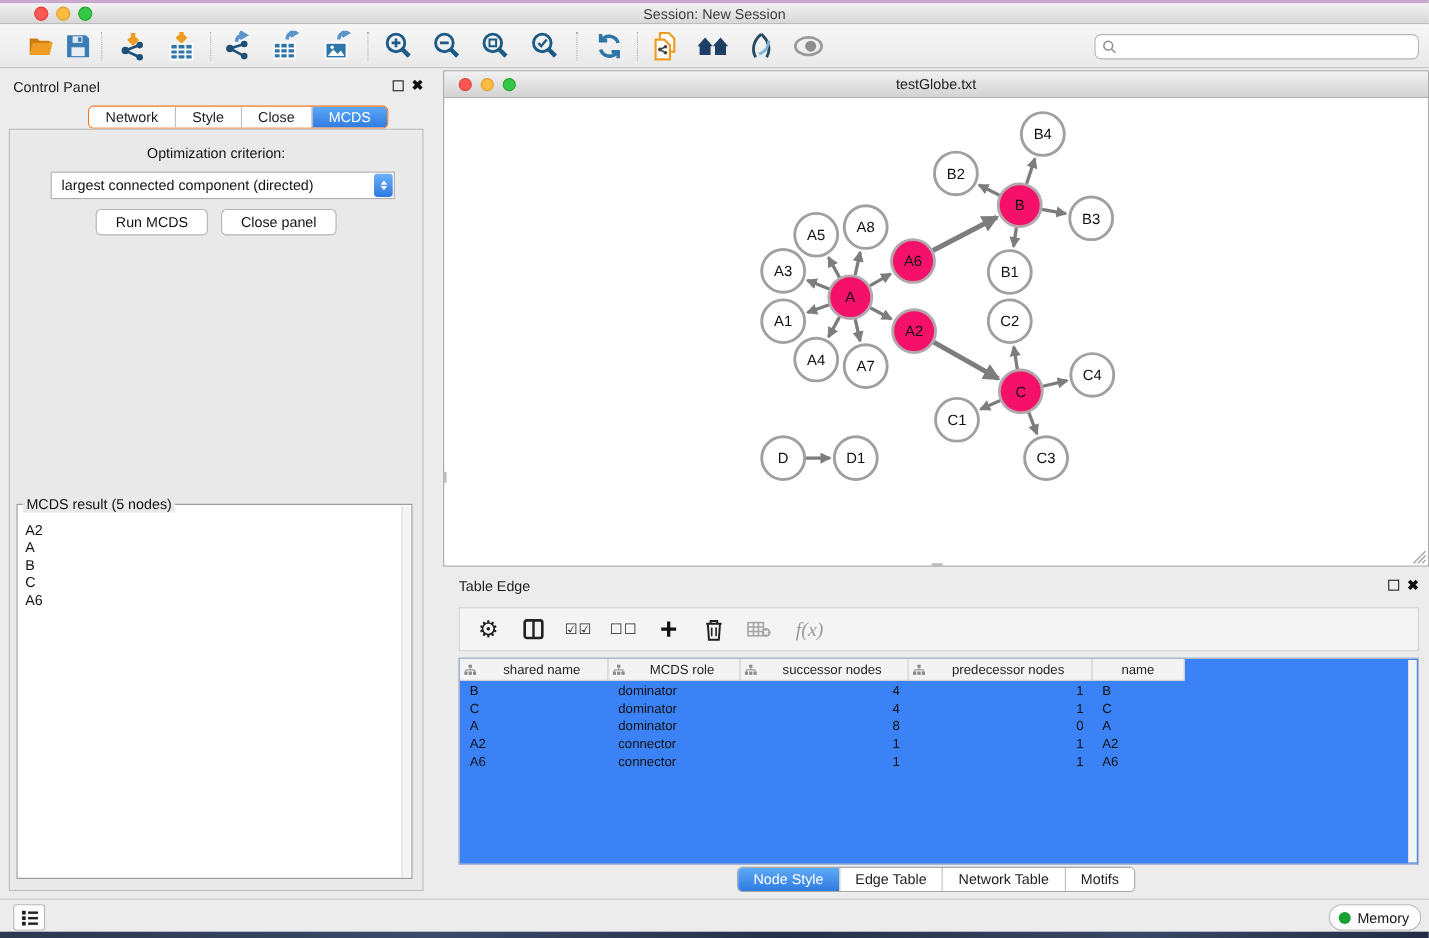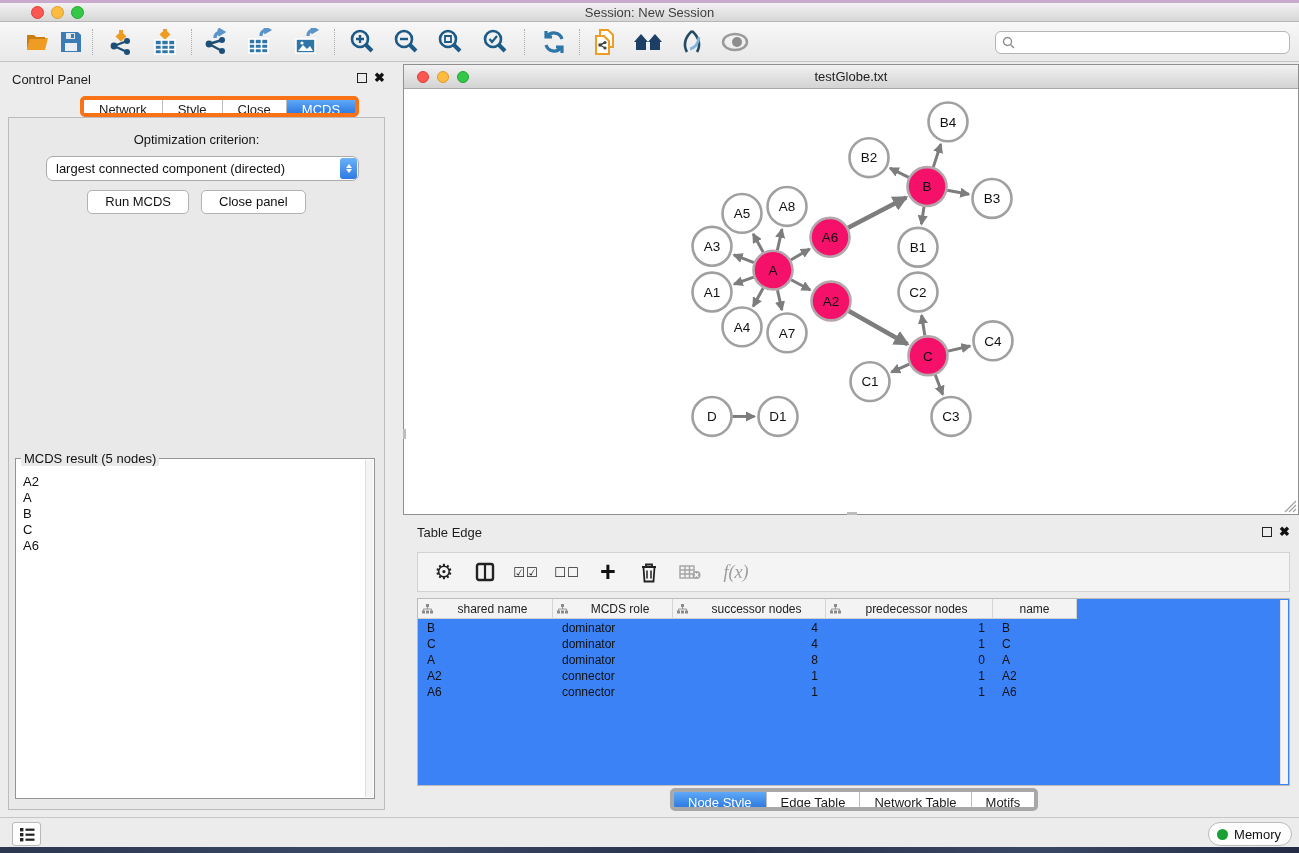--- a/index.html
+++ b/index.html
@@ -27,29 +27,29 @@
       border:1px solid #b5b5b5; border-radius:6px; display:flex; align-items:center; padding-left:6px; }
   .searchbox input { border:none; outline:none; flex:1; font-size:12px; font-family:"Liberation Sans",sans-serif; background:transparent; }
 
   
   .cpanel { position:absolute; left:3px; top:64px; width:388px; height:748px; }
   .cpanel-title { position:absolute; left:9px; top:8px; font-size:13px; color:#1d1d1d; }
   .win-btns { position:absolute; display:flex; gap:7px; align-items:center; }
   .cpanel .win-btns { right:6px; top:9px; }
   .float-glyph { width:10px; height:10px; border:1.6px solid #222; display:inline-block; }
   .close-glyph { font-size:13px; font-weight:bold; color:#111; line-height:10px; }
-  .seg-tabs { position:absolute; display:inline-flex; border:4px solid #f97316; border-radius:5px; overflow:hidden; background:#fff; }
+  .seg-tabs { position:absolute; display:inline-flex; border:1px solid #f97316; border-radius:5px; overflow:hidden; background:#fff; }
   .cp-tabs { left:77px; top:32px; height:21px; }
   .seg-tab { padding:0 15px; font-size:13px; line-height:20px; color:#1c1c1c; background:#fff; border-left:1px solid #bdbdbd; cursor:default; }
   .seg-tab:first-child { border-left:none; }
   .seg-tab.active { background:linear-gradient(#5fa9f8,#2f7be0); color:#fff; }
   .cp-content { position:absolute; left:5px; right:6px; top:53px; bottom:2px; background:#e9e9e9; border:1px solid #bcbcbc; }
   .opt-label { position:absolute; left:0; right:0; top:14px; text-align:center; font-size:13px; color:#141414; }
   .dropdown { position:absolute; left:37px; top:38px; width:313px; height:25px; background:#fff;
-      border:1px solid #ababab; border-radius:7px; display:flex; align-items:center; }
+      border:1px solid #ababab; border-radius:0; display:flex; align-items:center; }
   .dropdown-text { flex:1; font-size:13px; padding-left:9px; color:#111; white-space:nowrap; overflow:hidden; }
   .dropdown-stepper { width:17px; height:21px; margin-right:1px; border-radius:3px;
       background:linear-gradient(#6cb1f9,#2d7ae2); display:flex; flex-direction:column; align-items:center; justify-content:center; gap:1px; }
   .dd-arrow { width:0; height:0; border-left:3.5px solid transparent; border-right:3.5px solid transparent; }
   .dd-up { border-bottom:4.5px solid #fff; }
   .dd-dn { border-top:4.5px solid #fff; }
   .cp-buttons { position:absolute; left:0; right:0; top:72px; display:flex; justify-content:center; gap:12px; }
   .btn { height:24px; padding:0 17px; background:#fff; border:1px solid #b3b3b3; border-radius:5px;
       font-size:13px; line-height:22px; color:#111; cursor:default; }
   .mcds-box { position:absolute; left:6px; right:9px; top:340px; bottom:10px; border:1px solid #949494; background:#fff; }

